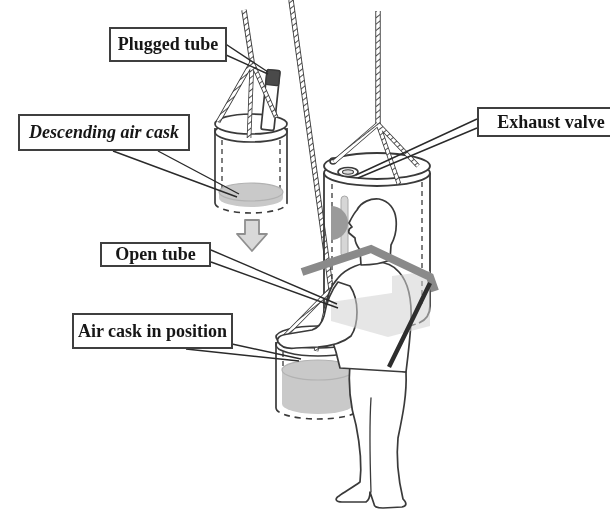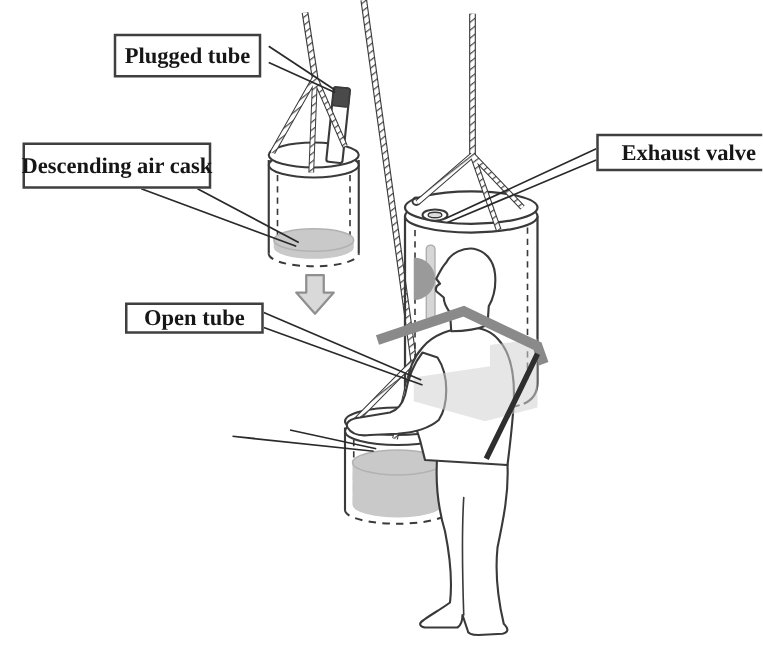--- a/index.html
+++ b/index.html
@@ -14,22 +14,22 @@
   .label {
     position:absolute;
     box-sizing:border-box;
     background:#ffffff;
     border:2px solid #3f3f3f;
     display:flex; align-items:center; justify-content:center;
     font-family:"Liberation Serif", serif;
     font-size:18px; font-weight:600; color:#161616;
     white-space:nowrap;
   }
-  #label-plugged-tube      { left:91px;  top:27px;  width:118px; height:35px; }
-  #label-descending-cask   { left:18px;  top:114px; width:151px; height:37px; }
+  #label-plugged-tube      { left:109px;  top:27px;  width:118px; height:35px; }
+  #label-descending-cask   { left:18px;  top:114px; width:172px; height:37px;font-style:italic; }
   #label-exhaust-valve     { left:477px; top:107px; width:148px; height:30px; }
   #label-open-tube         { left:100px; top:242px; width:111px; height:25px; }
   #label-air-cask-position { left:72px;  top:313px; width:161px; height:36px; }
 </style>
 </head>
 <body>
 
 <div id="canvas">
 
   <svg id="art" width="610" height="517" viewBox="0 0 610 517">
@@ -207,14 +207,15 @@
   </svg>
 
   <div class="label" id="label-plugged-tube">Plugged tube</div>
 
   <div class="label" id="label-descending-cask">Descending air cask</div>
 
   <div class="label" id="label-exhaust-valve">Exhaust valve</div>
 
   <div class="label" id="label-open-tube">Open tube</div>
 
+  <div class="label" id="label-air-cask-position">Air cask in position</div>
 
 </div>
 
 </body></html>

